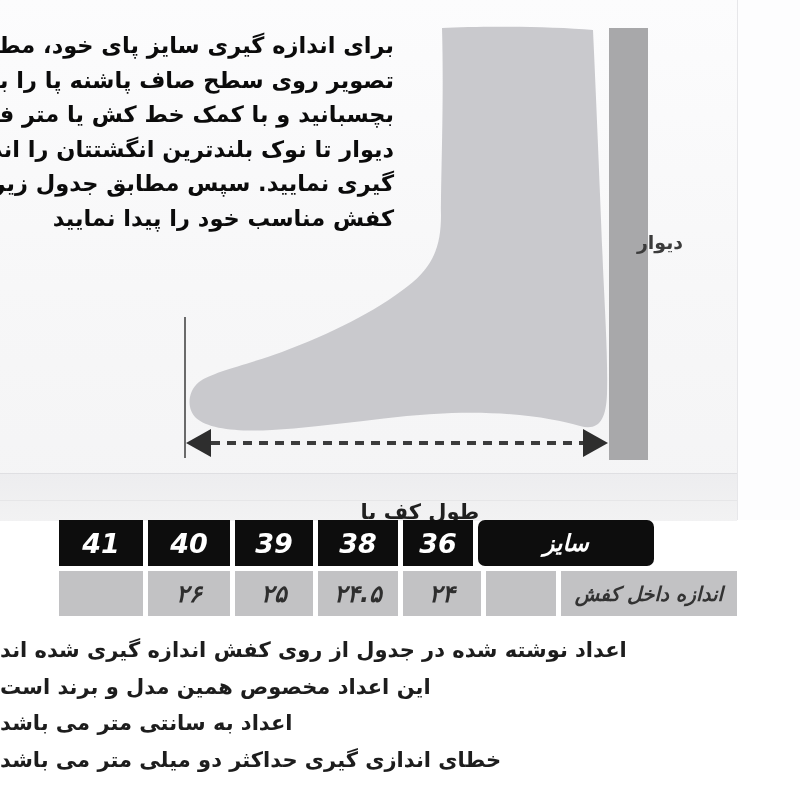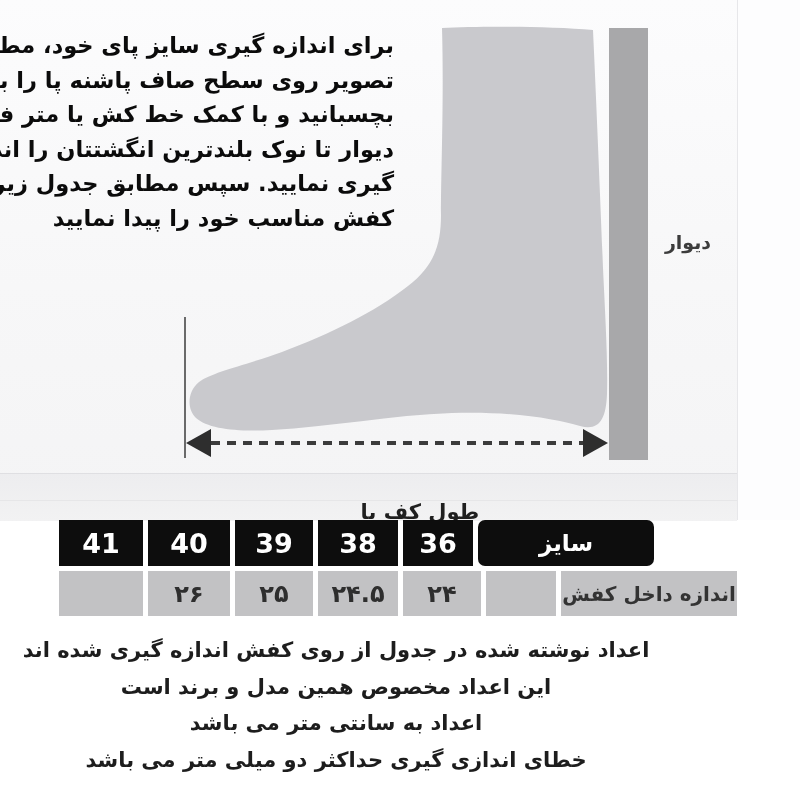--- a/index.html
+++ b/index.html
@@ -30,31 +30,31 @@
   .scene svg{position:absolute;left:0;top:0;}
 
   .instructions{
     position:absolute;left:26px;top:28px;width:368px;
     direction:rtl;text-align:right;color:#0b0b0b;
     font-size:22.5px;font-weight:bold;line-height:34.5px;
   }
   .instructions div{white-space:nowrap;}
 
   .wall-label{
-    position:absolute;left:658px;top:231px;width:60px;text-align:center;
+    position:absolute;left:630px;top:231px;width:60px;text-align:center;
     direction:rtl;font-size:19px;color:#3c3c3c;font-weight:600;
   }
   .footlen-label{
     position:absolute;left:330px;top:452px;width:180px;text-align:center;
     direction:rtl;font-size:21px;color:#1f1f1f;font-weight:600;margin-top:48px;
   }
 
   
   .size-table{position:absolute;left:59px;top:520px;width:682px;}
-  .trow{display:flex;gap:5px;}
+  .trow{display:flex;gap:5px;font-style:italic;}
   .trow.values{margin-top:5px;}
   .cell{
     display:flex;align-items:center;justify-content:center;
     box-sizing:border-box;
   }
   .head .cell{
     height:46px;background:#0d0d0d;color:#ffffff;
     font-weight:bold;font-size:27px;
   }
   .values .cell{
@@ -62,21 +62,21 @@
     font-size:24px;font-weight:600;direction:ltr;
   }
   .c0{width:84px;} .c1{width:82px;} .c2{width:78px;} .c3{width:80px;}
   .c4{width:78px;} .c5{width:70px;} .c6{width:176px;}
   .head .c6{font-size:23px;direction:rtl;border-radius:7px;}
   .values .c6{font-size:20px;direction:rtl;font-weight:600;color:#333333;}
 
   
   .notes{
     position:absolute;left:0;top:632px;width:672px;
-    text-align:center;direction:rtl;color:#1d1d1d;
+    text-align:left;direction:rtl;color:#1d1d1d;
     font-size:21px;font-weight:600;line-height:36.5px;
   }
   .notes div{white-space:nowrap;}
 </style>
 </head>
 <body>
 
 <div class="page">
 
   <div class="scene">

